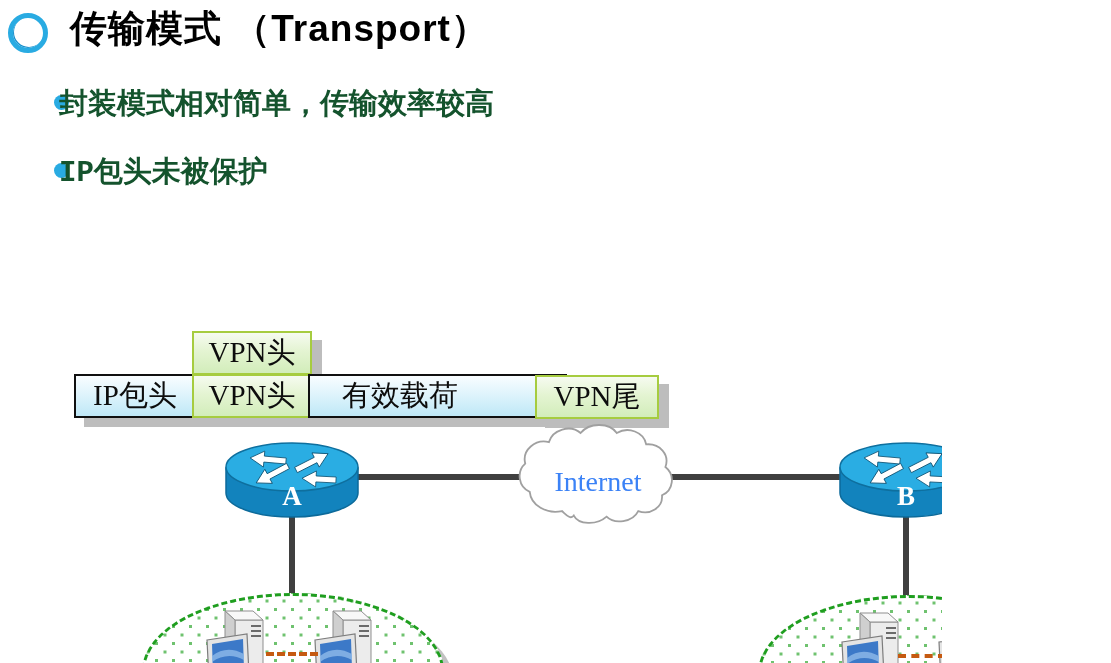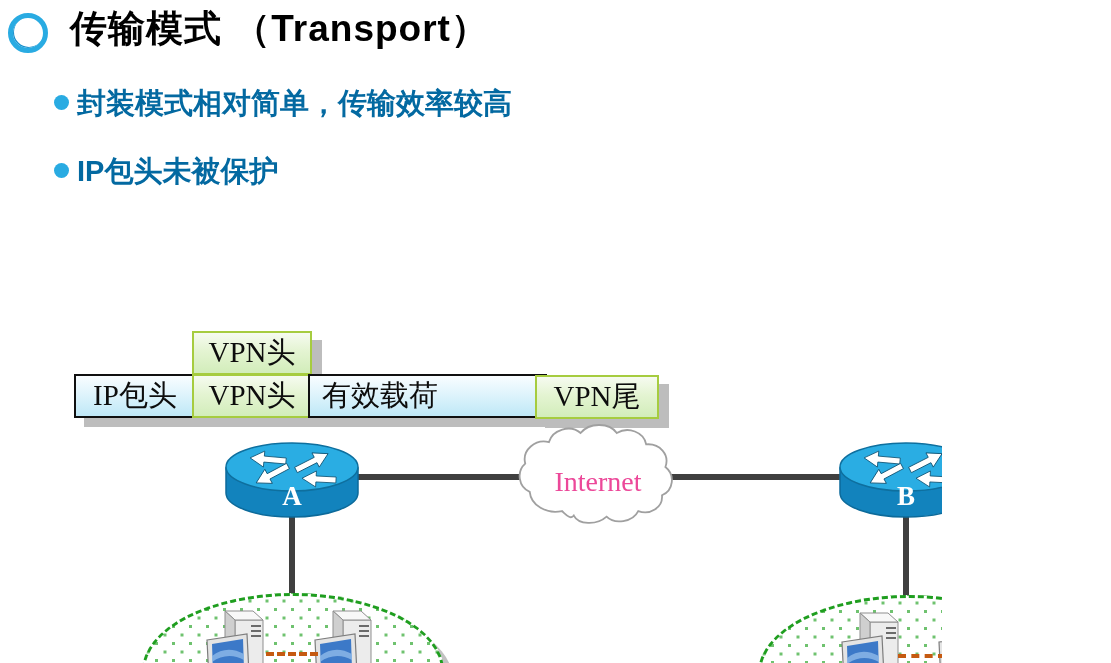--- a/index.html
+++ b/index.html
@@ -6,45 +6,45 @@
   .stage{position:relative;width:942px;height:663px;background:#ffffff;overflow:hidden;
          font-family:"Liberation Sans","DejaVu Sans",sans-serif;}
 
   
   .title-ring{position:absolute;left:8px;top:13px;width:30px;height:30px;border-radius:50%;
               border:5px solid #29abe2;box-shadow:inset 1px -1px 0 0 #1b90cc;}
   .page-title{position:absolute;left:70px;top:4px;font-size:37px;font-weight:600;color:#000;
               letter-spacing:1px;white-space:nowrap;}
   .bullet-disc{position:absolute;width:15px;height:15px;border-radius:50%;background:#29abe2;}
   .b1{left:54px;top:95px;} .b2{left:54px;top:163px;}
-  .bullet-text{position:absolute;left:77px;font-size:29px;font-weight:600;color:#0369a1;white-space:nowrap;}
+  .bullet-text{position:absolute;left:59px;font-size:29px;font-weight:600;color:#14532d;white-space:nowrap;font-family:Liberation Mono, monospace;}
   .bt1{top:84px;} .bt2{top:152px;}
 
   
   .pbox{position:absolute;height:40px;display:flex;align-items:center;justify-content:center;
         font-family:"Liberation Serif","DejaVu Serif",serif;font-size:29px;color:#0d0d0d;z-index:3;}
   .cyan{background:linear-gradient(to bottom,#f9fdff 0%,#dff4fc 45%,#bfe8f7 100%);border:2px solid #101010;}
   .green{background:linear-gradient(to bottom,#f6fbf0 0%,#e4f4d2 45%,#d2edba 100%);border:2px solid #a6cc3f;}
   .pshadow{position:absolute;height:44px;background:#bdbdbd;border:none;z-index:1;
            display:flex;align-items:center;justify-content:center;
            font-family:"Liberation Serif","DejaVu Serif",serif;font-size:29px;color:#c9c9c9;}
-  .payload-align{justify-content:flex-start;padding-left:12px;}
+  .payload-align{justify-content:flex-start;padding-left:32px;}
 
   
   .hline{position:absolute;left:358px;top:474px;width:487px;height:6px;background:#3f3f3f;z-index:1;}
   .vline{position:absolute;width:6px;height:84px;top:514px;background:#3f3f3f;z-index:1;}
   .vlA{left:289px;} .vlB{left:903px;}
   .router{position:absolute;width:140px;height:82px;z-index:4;}
   .rA{left:222px;top:440px;} .rB{left:836px;top:440px;}
   .router-label{position:absolute;width:60px;text-align:center;z-index:5;color:#ffffff;
                 font-family:"Liberation Serif","DejaVu Serif",serif;font-weight:bold;font-size:27px;}
   .rlA{left:262px;top:481px;} .rlB{left:876px;top:481px;}
   .cloud{position:absolute;left:504px;top:424px;width:186px;height:104px;z-index:3;}
   .cloud-label{position:absolute;left:536px;top:466px;width:124px;text-align:center;z-index:4;
-               font-family:"Liberation Serif","DejaVu Serif",serif;font-size:28px;color:#ec4899;}
+               font-family:"Liberation Serif","DejaVu Serif",serif;font-size:28px;color:#3b82f6;}
 
   
   .lan{position:absolute;width:296px;height:150px;border-radius:50%;border:3px dashed #1f9e1f;
        background-color:#ffffff;z-index:2;
        background-image:radial-gradient(#6fc26f 1.6px,rgba(255,255,255,0) 1.8px),
                         radial-gradient(#6fc26f 1.6px,rgba(255,255,255,0) 1.8px);
        background-size:17px 17px;background-position:3px 5px,11.5px 13.5px;}
   .lanL{left:142px;top:593px;} .lanR{left:758px;top:595px;}
   .lan-shadow{position:absolute;width:296px;height:150px;border-radius:50%;background:#c2c2c2;z-index:0;}
   .lsL{left:157px;top:605px;} .lsR{left:773px;top:607px;}

